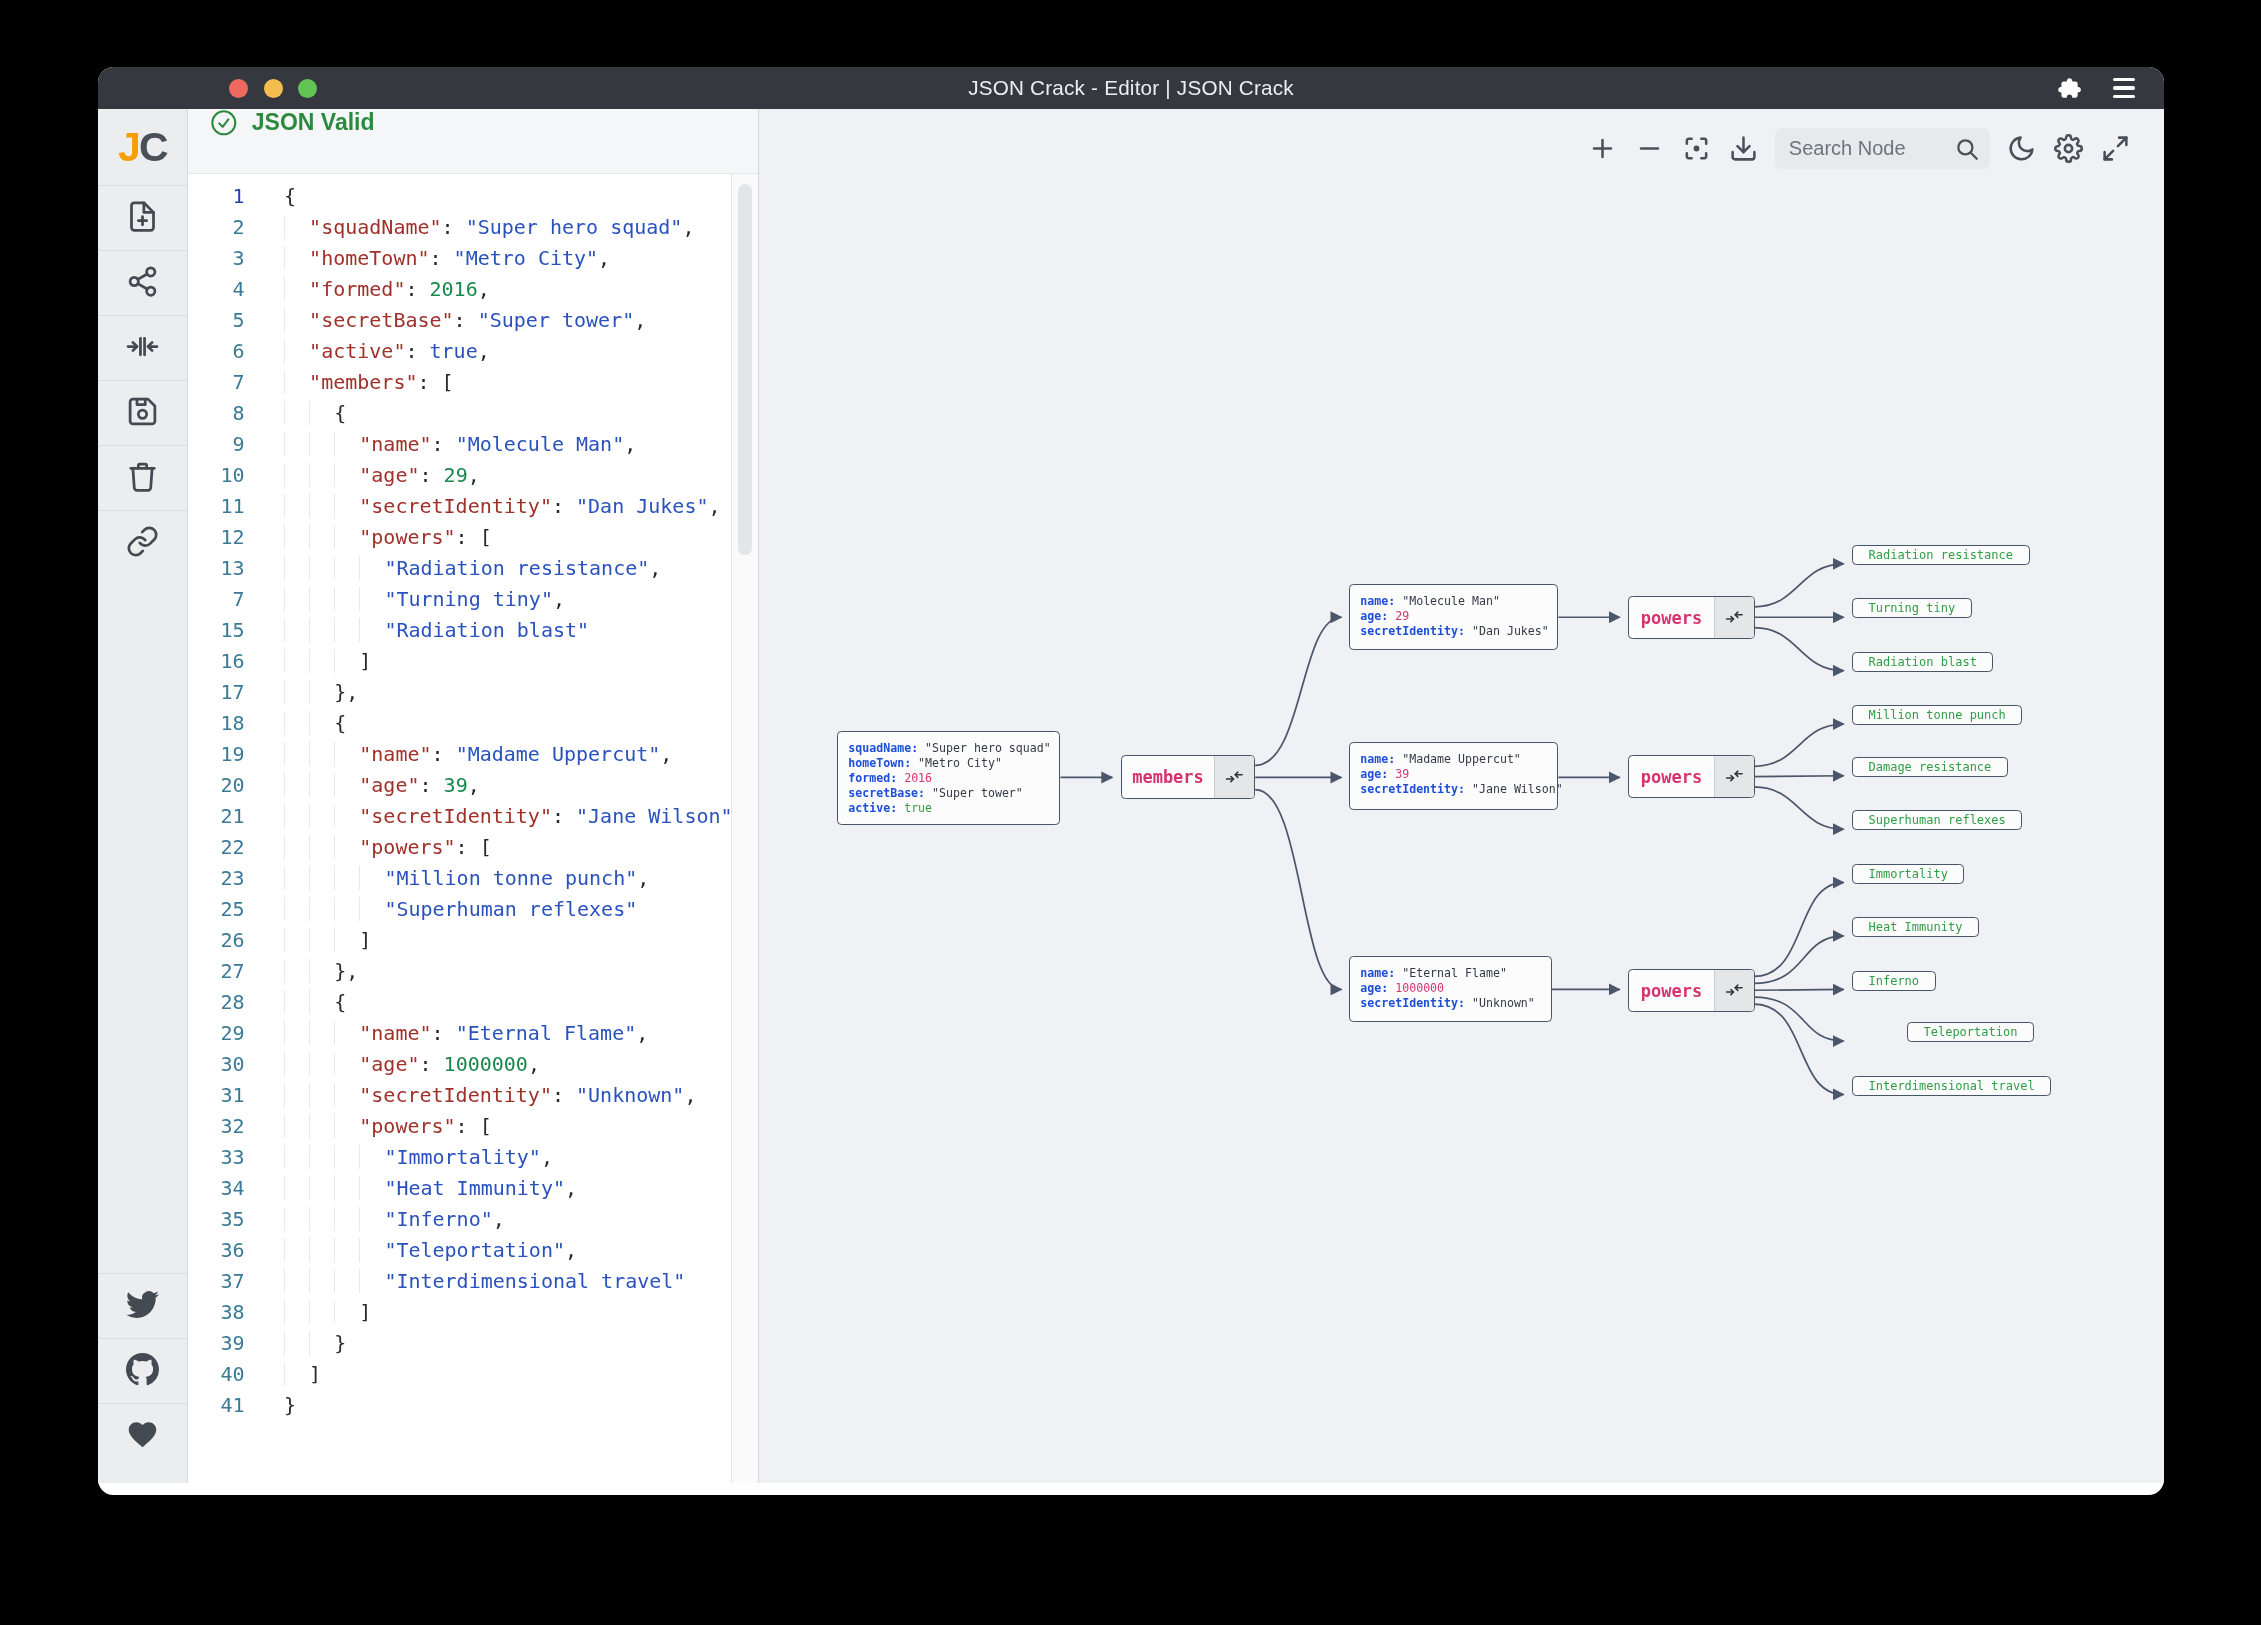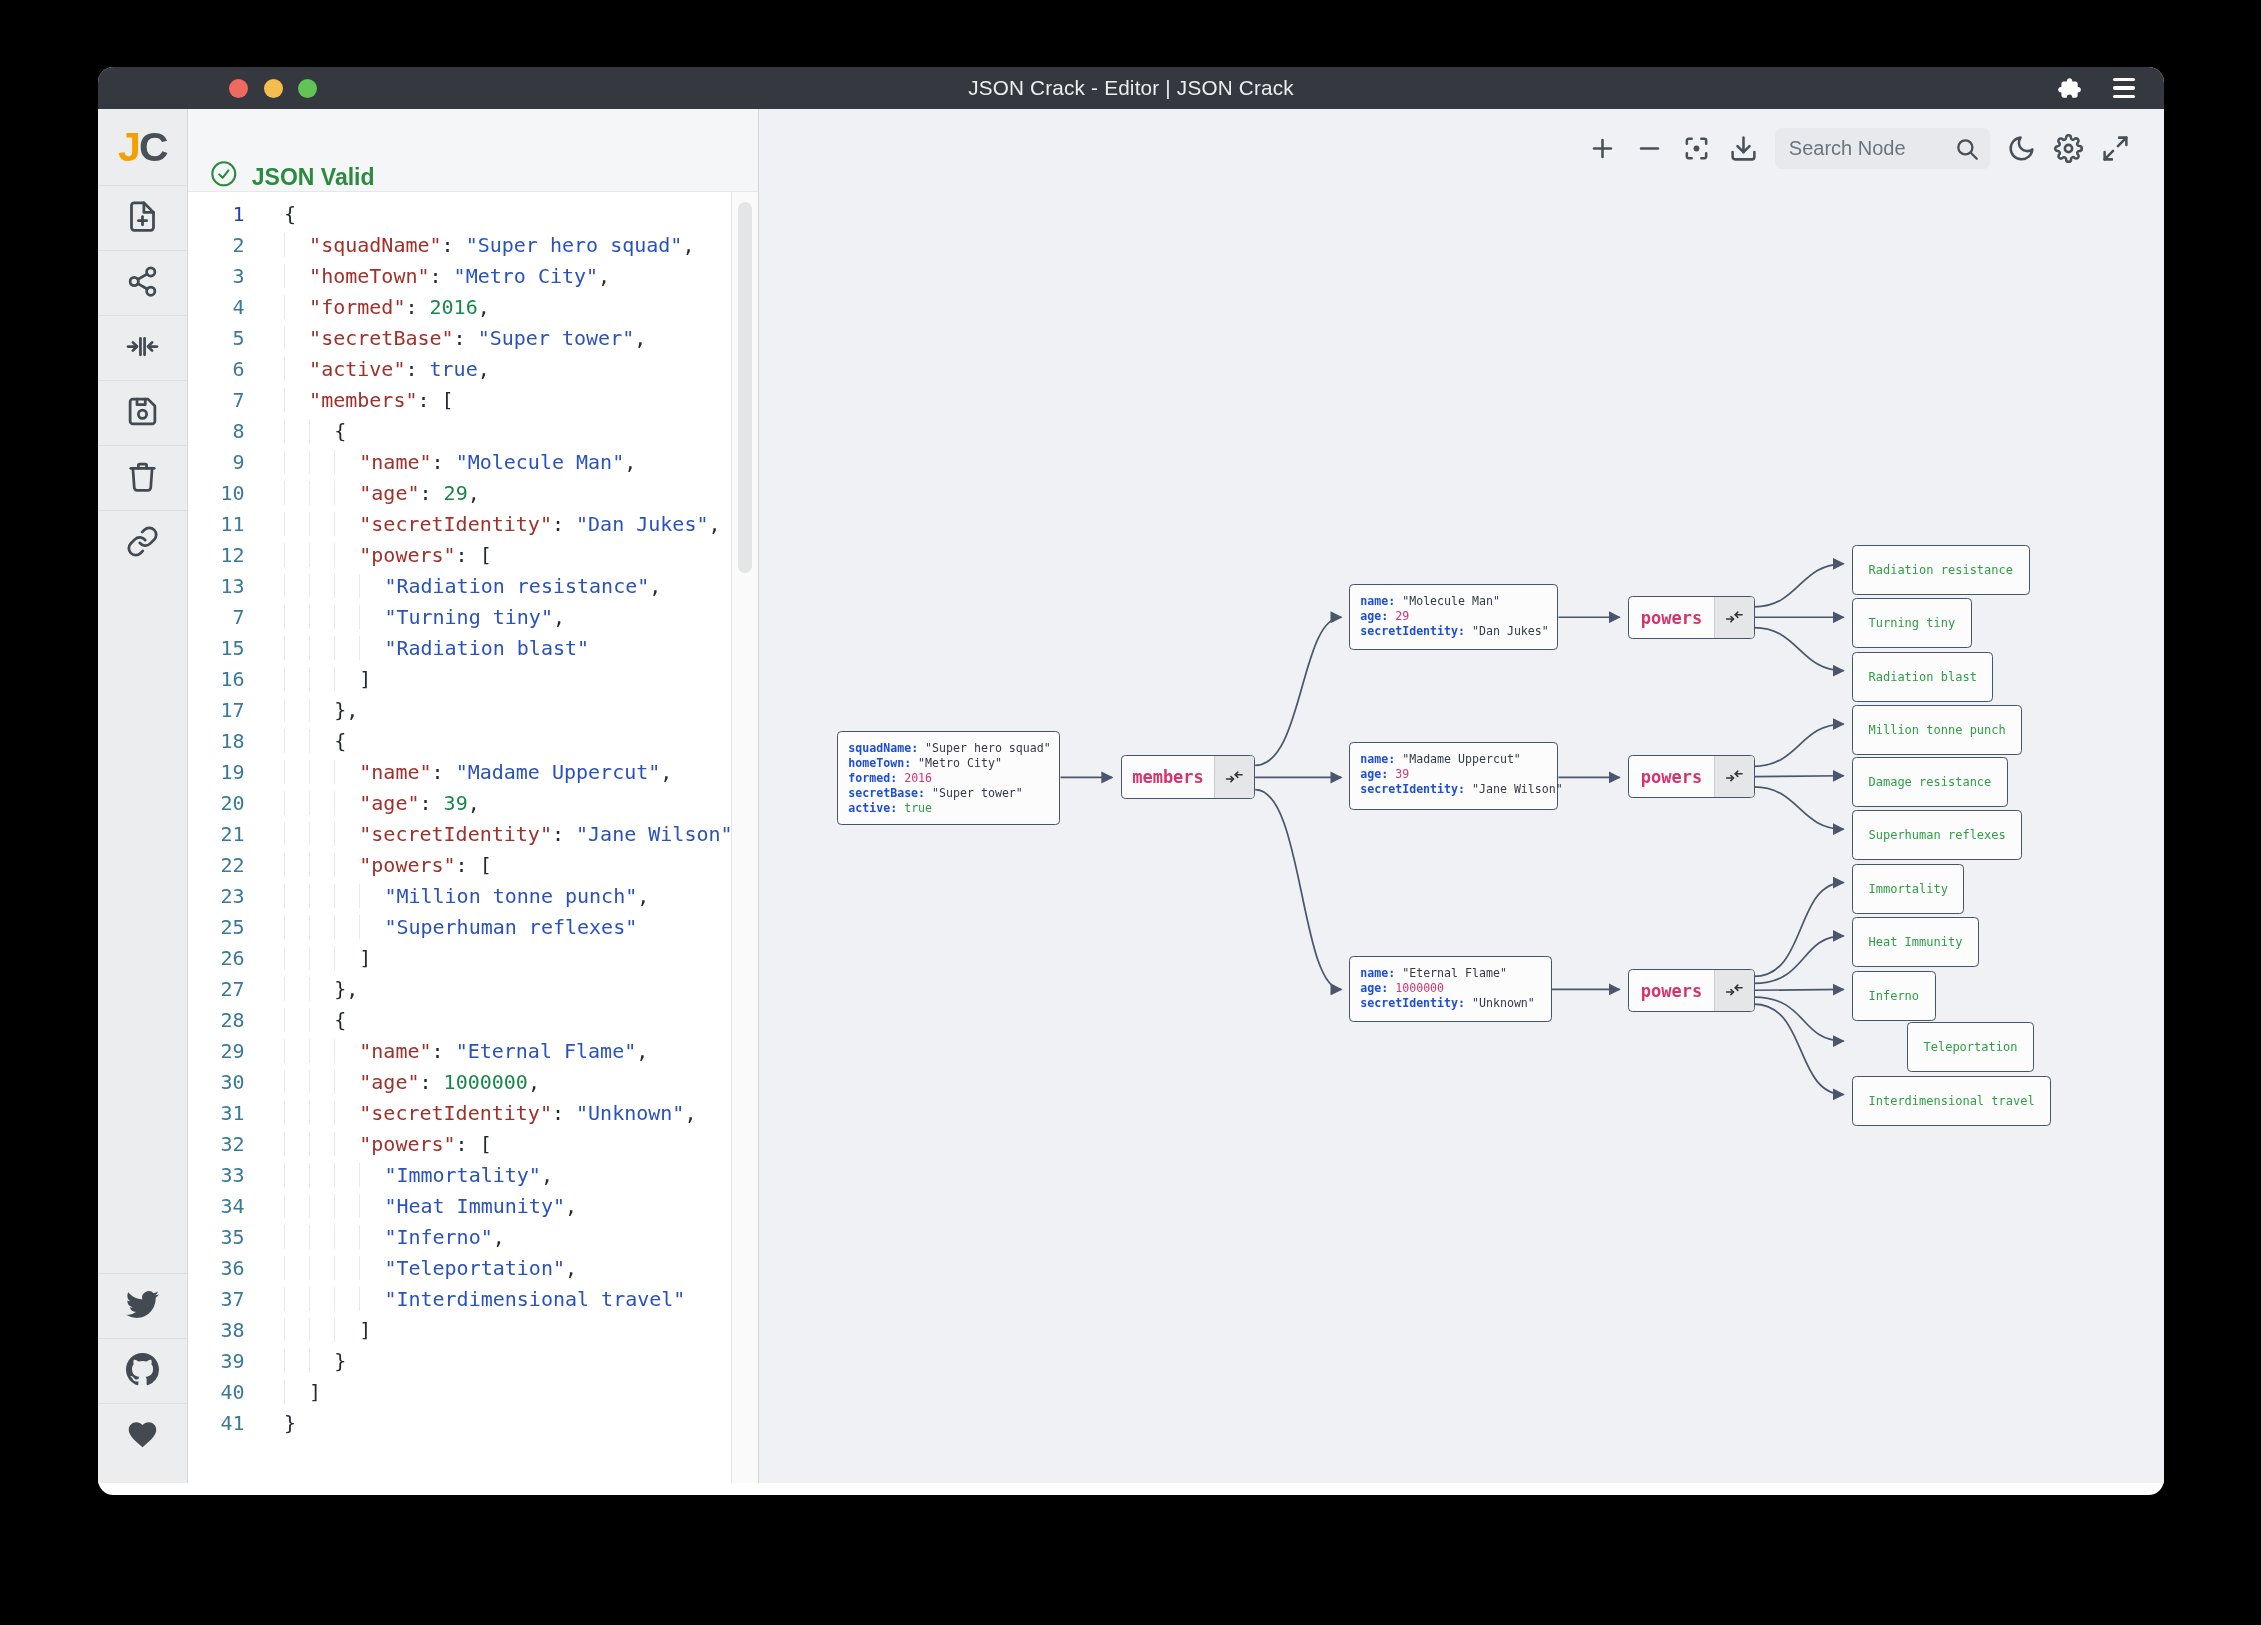--- a/index.html
+++ b/index.html
@@ -28,22 +28,22 @@
           font-size:41px; font-weight:bold; letter-spacing:-1.7px; }
   .logo .j { color:#f59f00; } .logo .c { color:#495057; }
   .sbtn { height:65px; display:flex; align-items:center; justify-content:center; border-top:0.9px solid #dcddDF; border-top:0.9px solid #dcdddf; cursor:pointer; }
   .sbtn svg { stroke:#434a52; fill:none; stroke-width:2; stroke-linecap:round; stroke-linejoin:round; }
   .sb-spacer { flex:1; }
   .sbtn.solid svg { fill:#434a52; stroke:none; }
   .sb-pad { height:15.5px; }
 
   
   .editor-col { width:570px; background:#fff; display:flex; flex-direction:column; position:relative; }
-  .editor-header { height:83px; background:#f5f6f7; border-bottom:0.9px solid #e6e7e9;
-                   display:flex; align-items:flex-end; gap:13.8px; padding-left:22.4px; }
+  .editor-header { height:65px; background:#f5f6f7; border-bottom:0.9px solid #e6e7e9;
+                   display:flex; align-items:flex-start; gap:13.8px; padding-left:22.4px; }
   .editor-header .vlabel { color:#2b8a3e; font-size:23px; font-weight:600; }
   .editor-body { position:relative; flex:1; overflow:hidden; padding-top:6.9px;
                  font-family:"DejaVu Sans Mono", monospace; font-size:20px; }
   .eline { display:flex; height:31px; line-height:31px; white-space:pre; }
   .lnum { width:79px; padding-right:22.4px; text-align:right; color:#3a7a96; flex:0 0 auto; }
   .lnum.active { color:#2940a8; }
   .lcode { padding-left:17px; }
   .tok-key { color:#a0302a; }
   .tok-str { color:#2a52bd; }
   .tok-num { color:#18884a; }
@@ -74,21 +74,21 @@
   .nsep { color:#1d4ed8; font-weight:bold; }
   .nval.str { color:#343a46; }
   .nval.num { color:#d6336c; }
   .nval.bool { color:#2f9e44; }
   .labelnode { display:flex; align-items:stretch; padding:0; overflow:hidden; }
   .labelnode .ltext { flex:1; display:flex; align-items:center; justify-content:center;
                       color:#d6336c; font-weight:bold; font-size:17px; }
   .collapse-btn { width:40px; background:#e5e6e8; border-left:0.9px solid #c9ccd1;
                   display:flex; align-items:center; justify-content:center; cursor:pointer; }
   .collapse-btn svg { stroke:#2f3437; fill:none; stroke-width:1.8; stroke-linecap:round; stroke-linejoin:round; }
-  .leafnode { height:50px; display:flex; align-items:center; padding:0 15.5px; white-space:nowrap;
+  .leafnode { height:20px; display:flex; align-items:center; padding:0 15.5px; white-space:nowrap;
               color:#2f9e44; font-size:12px; }
 </style>
 </head>
 <body>
 
 <div class="window">
 
   <div class="titlebar">
     <div class="traffic">
       <span class="tl red"></span>

